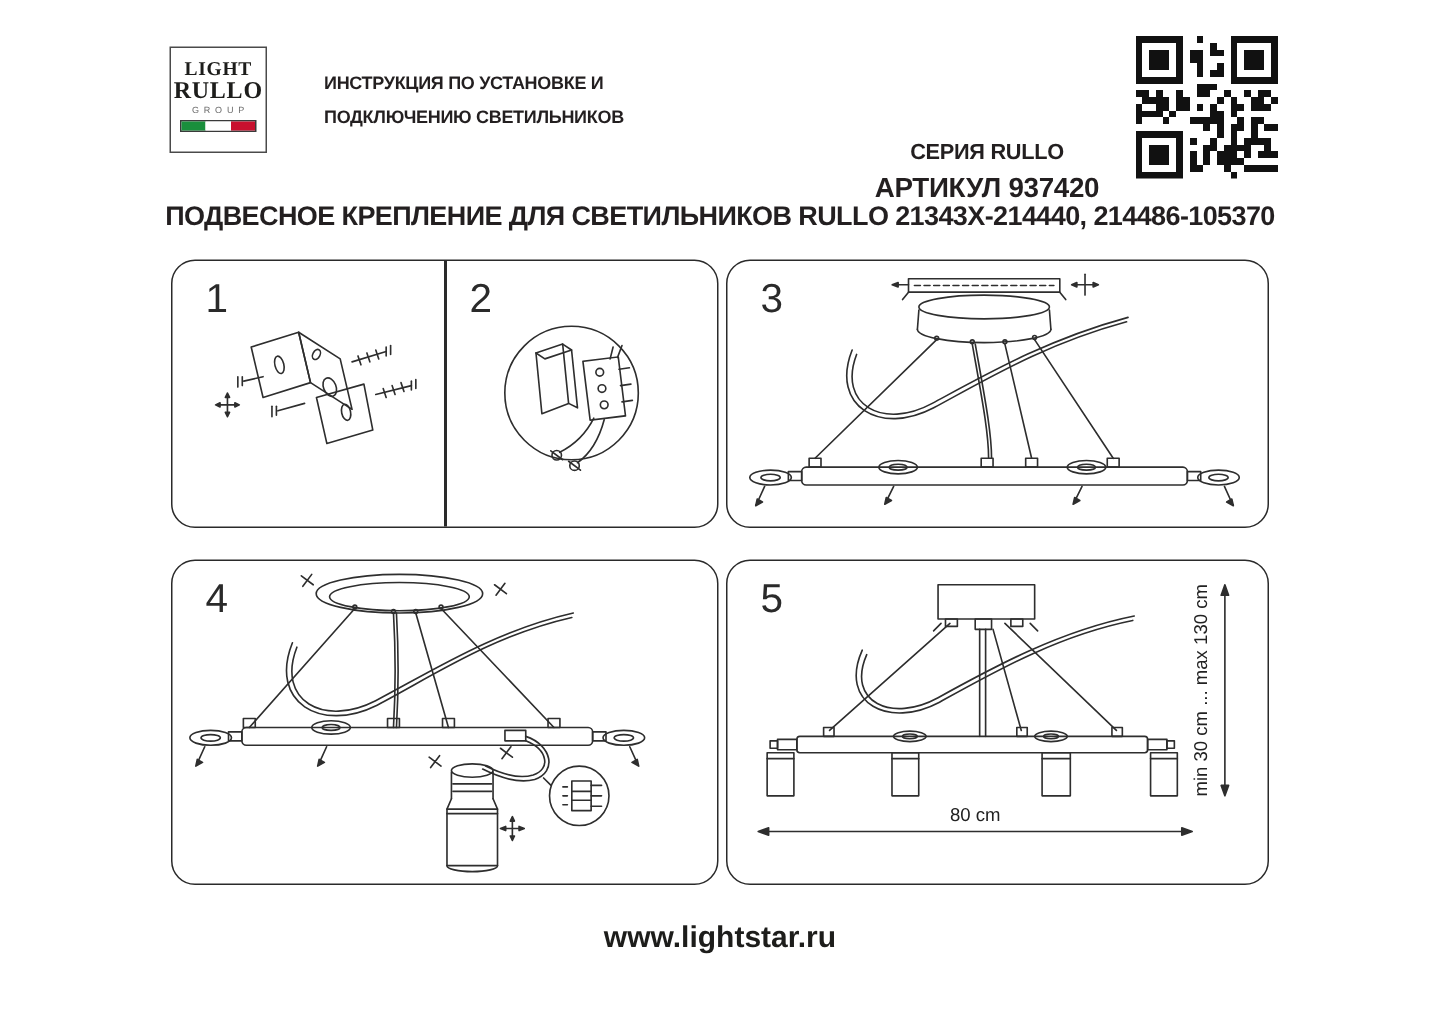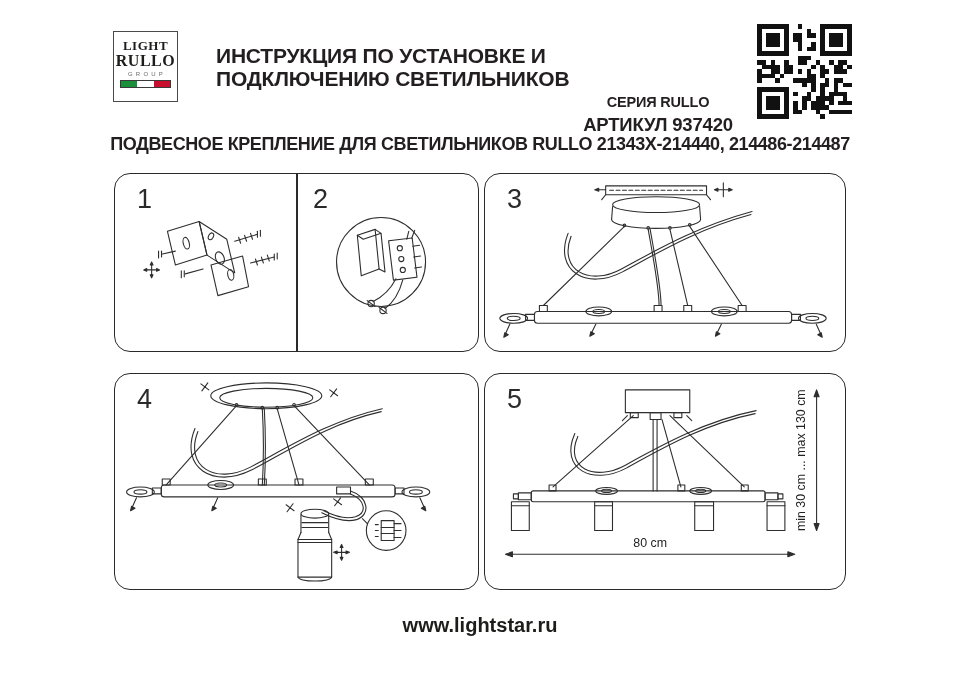--- a/index.html
+++ b/index.html
@@ -10,21 +10,21 @@
   .logo-box{position:absolute;left:113px;top:31px;width:65px;height:71px;
             border:1px solid #4a4a4a;box-sizing:border-box;text-align:center;background:#fff;}
   .logo-w1{display:block;margin-top:7px;font-family:"Liberation Serif",serif;font-weight:bold;
            font-size:13px;letter-spacing:.5px;color:#1d1d1b;line-height:13px;}
   .logo-w2{display:block;font-family:"Liberation Serif",serif;font-weight:bold;
            font-size:16px;letter-spacing:.5px;color:#1d1d1b;line-height:17px;}
   .logo-w3{display:block;font-size:6px;letter-spacing:3.2px;color:#6b6b6b;margin:2px 0 3px 3px;}
   .logo-flag{display:flex;height:6px;margin:0 6px;border:1px solid #3a3a3a;}
   .logo-flag span{flex:1;}
 
-  .doc-title{position:absolute;left:216px;top:44px;font-size:21px;font-weight:bold;
+  .doc-title{position:absolute;left:216px;top:44px;font-size:12px;font-weight:bold;
              line-height:23px;color:#231f20;letter-spacing:-.2px;}
   .product-block{position:absolute;left:553px;top:47px;width:210px;text-align:center;margin-top:47px;}
   .product-series{font-size:14.5px;font-weight:bold;letter-spacing:-.2px;}
   .product-article{font-size:18.5px;font-weight:bold;margin-top:4px;letter-spacing:-.2px;}
   .qr{position:absolute;left:757px;top:24px;width:95px;height:95px;}
 
   .subtitle{position:absolute;left:0;top:134px;width:100%;text-align:center;
             font-size:18px;font-weight:bold;letter-spacing:-.4px;color:#231f20;}
 
   
@@ -202,21 +202,21 @@
           <rect x="16" y="19" width="1" height="1"></rect>
           <rect x="17" y="19" width="1" height="1"></rect>
           <rect x="18" y="19" width="1" height="1"></rect>
           <rect x="19" y="19" width="1" height="1"></rect>
           <rect x="20" y="19" width="1" height="1"></rect>
           <rect x="14" y="20" width="1" height="1"></rect>
         </g>
     </svg>
   </div>
 
-  <div class="subtitle">ПОДВЕСНОЕ КРЕПЛЕНИЕ ДЛЯ СВЕТИЛЬНИКОВ RULLO 21343X-214440, 214486-214487</div>
+  <div class="subtitle">ПОДВЕСНОЕ КРЕПЛЕНИЕ ДЛЯ СВЕТИЛЬНИКОВ RULLO 21343X-214440, 214486-105370</div>
 
   <div class="panel" id="box12">
     <div class="divider"></div>
     <span class="step-num">1</span>
     <span class="step-num n2">2</span>
 
     <svg viewBox="0 0 365 179">
 
       <g class="lineart">
 

